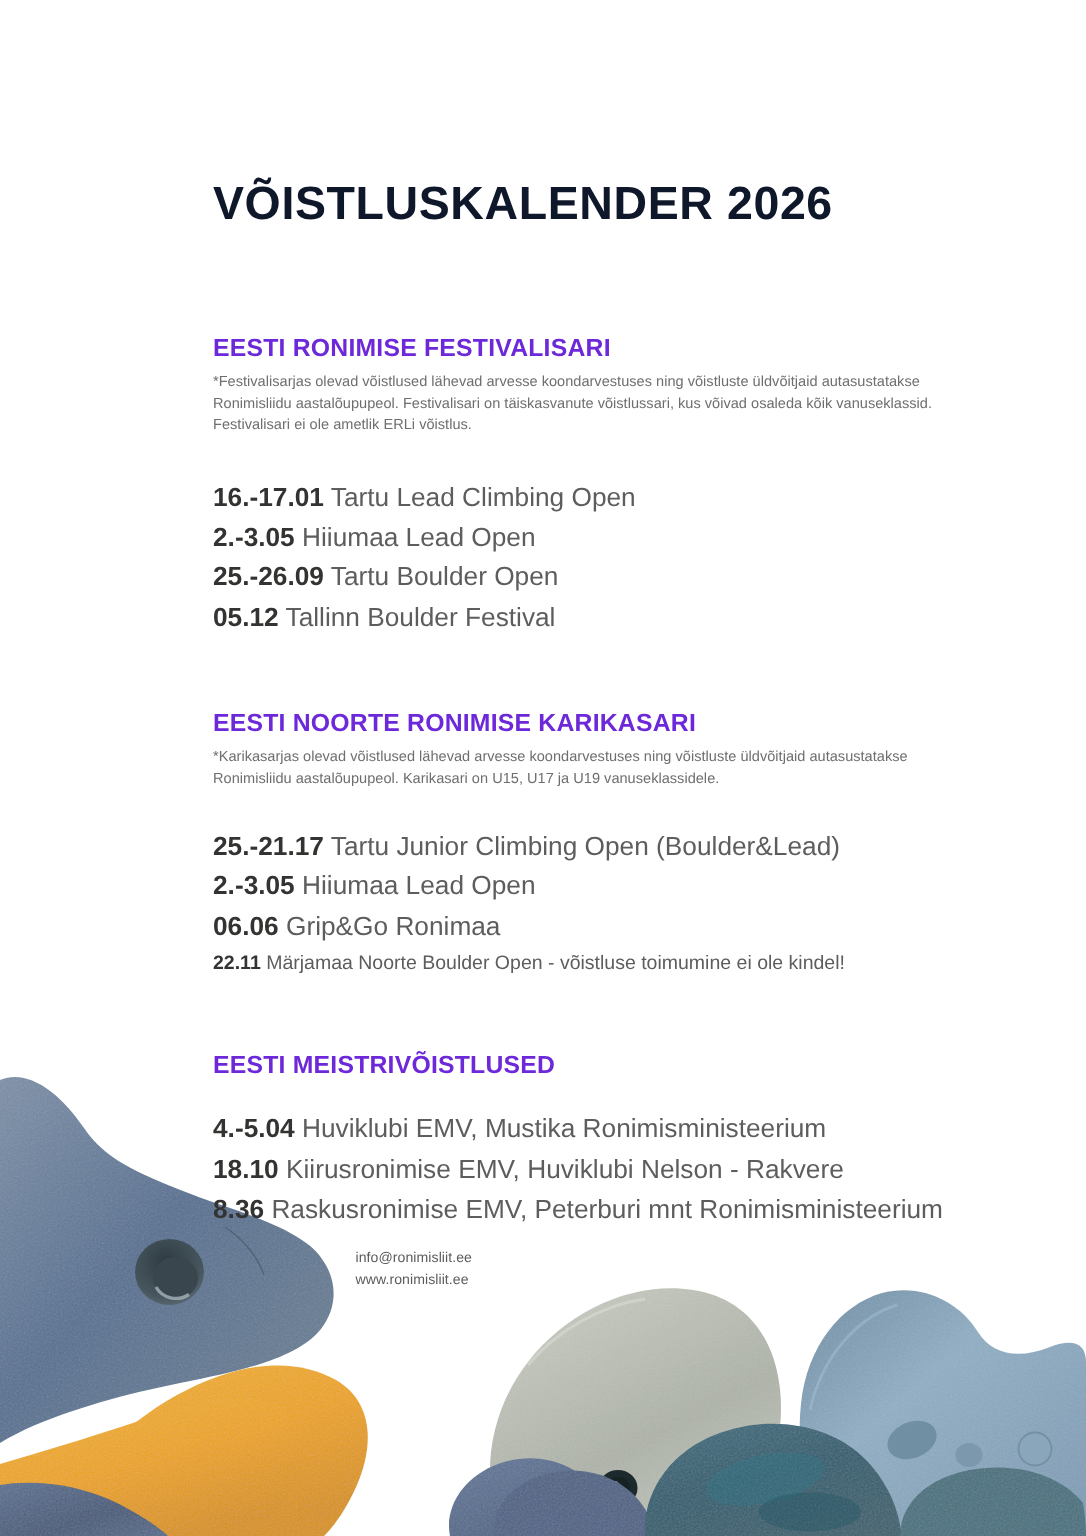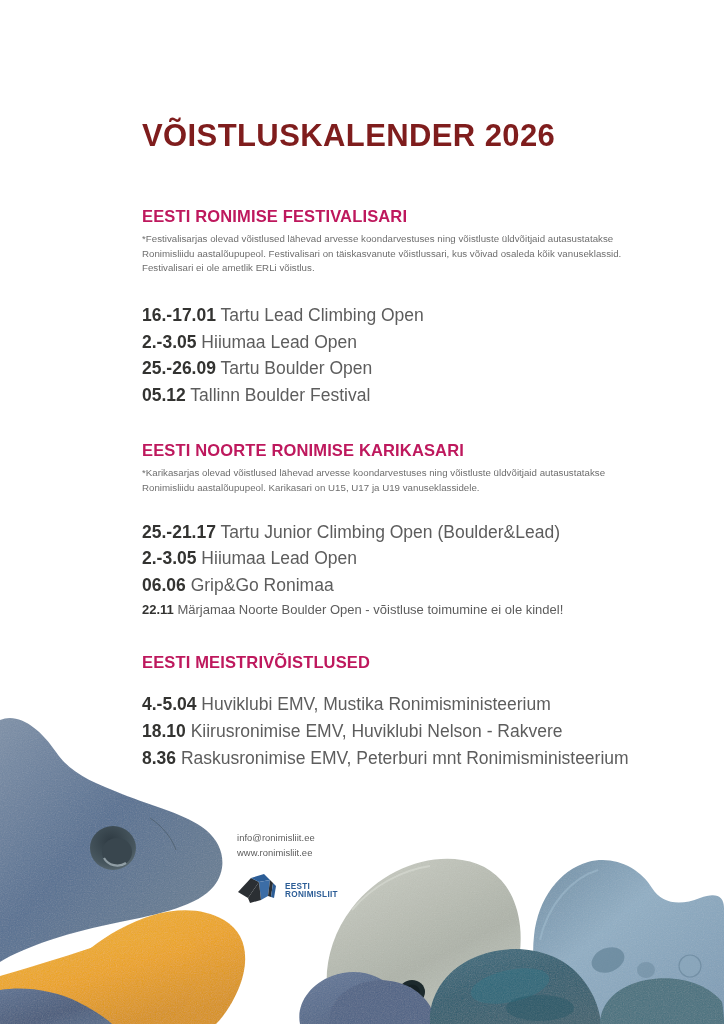--- a/index.html
+++ b/index.html
@@ -23,40 +23,40 @@
     position: absolute;
     left: 142px;
     top: 0;
     width: 570px;
     z-index: 5;
   }
 
   .poster-title {
     font-size: 31px;
     font-weight: 700;
-    color: #7f1d1d;
+    color: #0f172a;
     letter-spacing: 0.4px;
     margin: 0;
     padding-top: 119px;
     line-height: 1.1;
   }
 
   .section {
     margin-top: 0;
   }
   .section-1 { padding-top: 54px; }
   .section-2 { padding-top: 33px; }
   .section-3 { padding-top: 32px; }
 
   .section-heading {
     font-size: 16.5px;
     font-weight: 700;
-    color: #be185d;
+    color: #6d28d9;
     letter-spacing: 0.15px;
-    margin: 0 0 5px 0;
+    margin: 16px 0 5px 0;
     line-height: 1.2;
   }
 
   .section-note {
     font-size: 9.7px;
     color: #6e6e6e;
     line-height: 1.52;
     margin: 0;
     max-width: 512px;
     letter-spacing: 0.02px;
@@ -332,31 +332,15 @@
           <span class="event-name">Raskusronimise EMV, Peterburi mnt Ronimisministeerium</span>
         </li>
       </ul>
     </div>
   </div>
 
   <div class="footer">
     <div class="contact-line">info@ronimisliit.ee</div>
     <div class="contact-line">www.ronimisliit.ee</div>
 
-    <div class="logo">
-      <span class="logo-mark">
-        <svg width="42" height="30" viewBox="0 0 42 30" xmlns="http://www.w3.org/2000/svg">
-          <polygon points="1,18 14,4 22,8 11,24" fill="#2b2f33"></polygon>
-          <polygon points="14,4 27,0 33,6 22,8" fill="#2c5d96"></polygon>
-          <polygon points="22,8 33,6 31,22 24,26" fill="#3c6da6"></polygon>
-          <polygon points="11,24 22,8 24,26 13,29" fill="#2b2f33"></polygon>
-          <polygon points="31,22 33,6 36,9 34,23" fill="#2b2f33"></polygon>
-          <polygon points="34,23 36,9 39,12 37,24" fill="#2c5d96"></polygon>
-        </svg>
-      </span>
-      <span class="logo-text">
-        <span>EESTI</span>
-        <span>RONIMISLIIT</span>
-      </span>
-    </div>
   </div>
 
 </div>
 
 </body></html>

